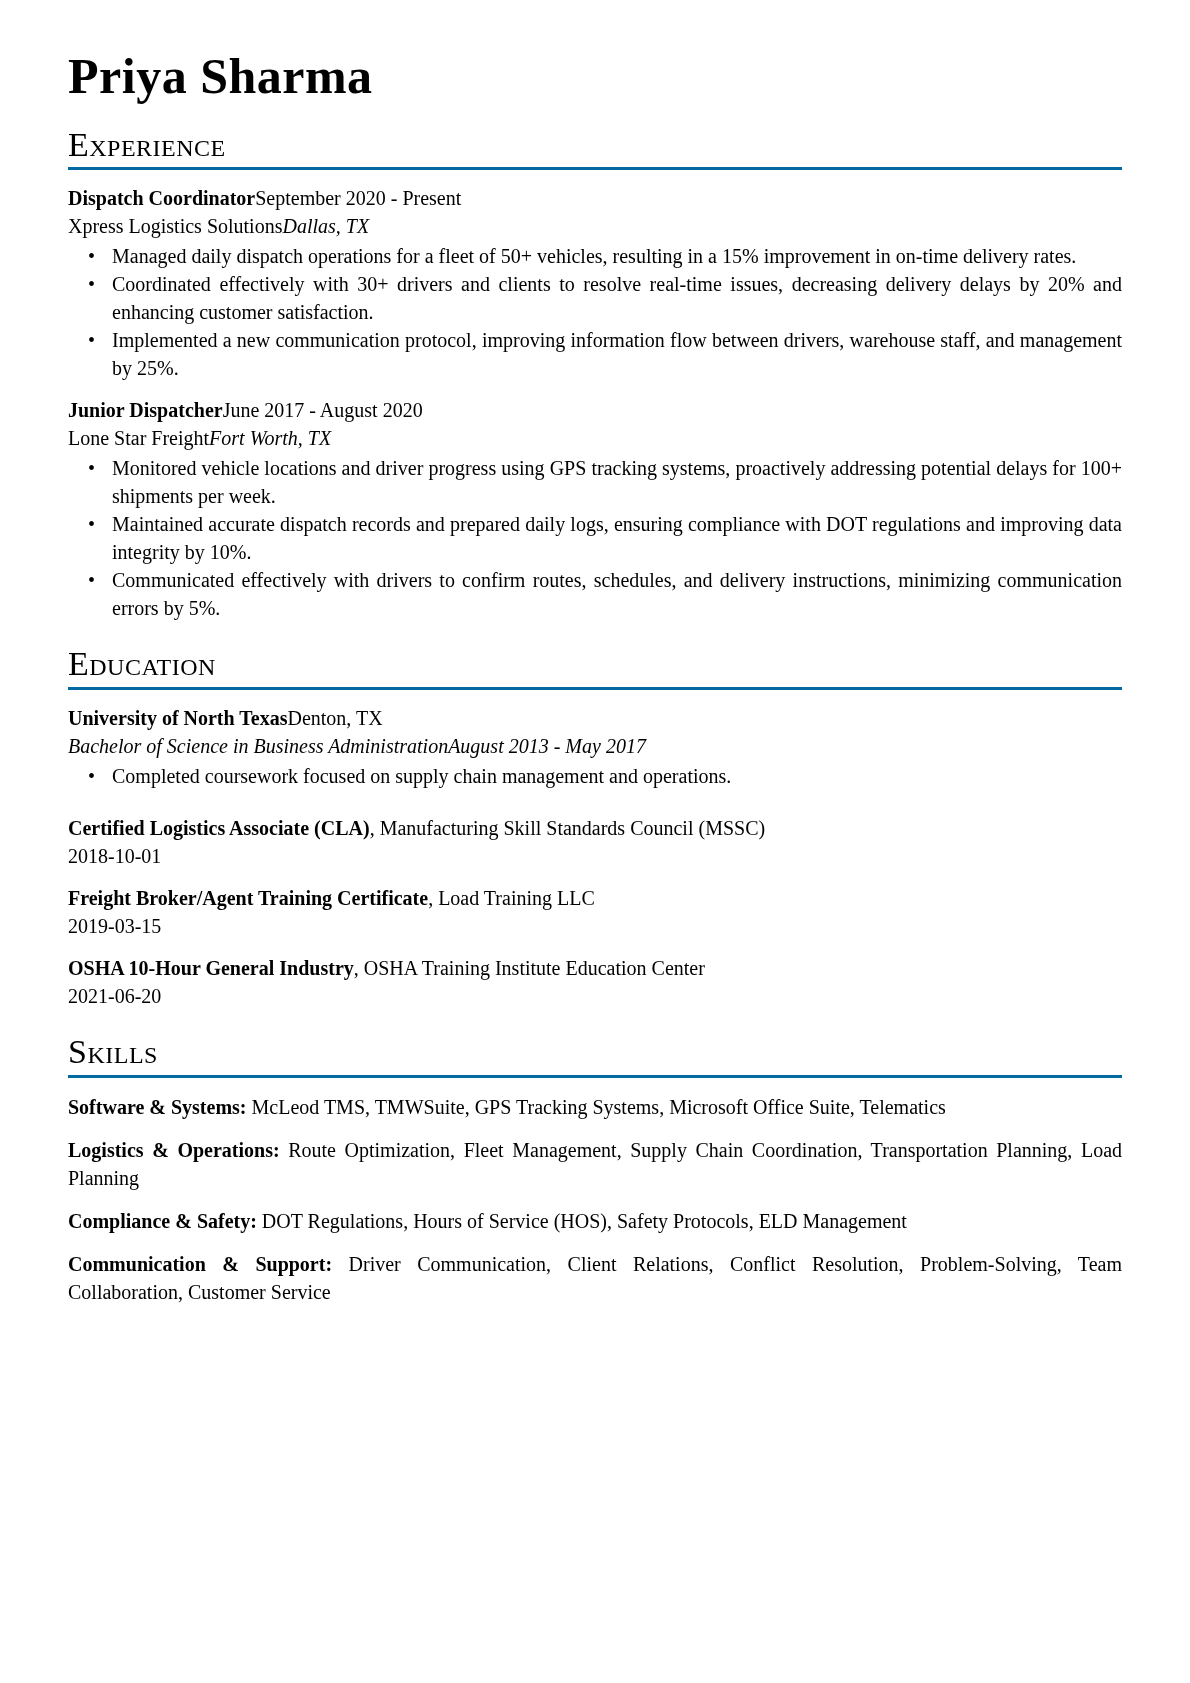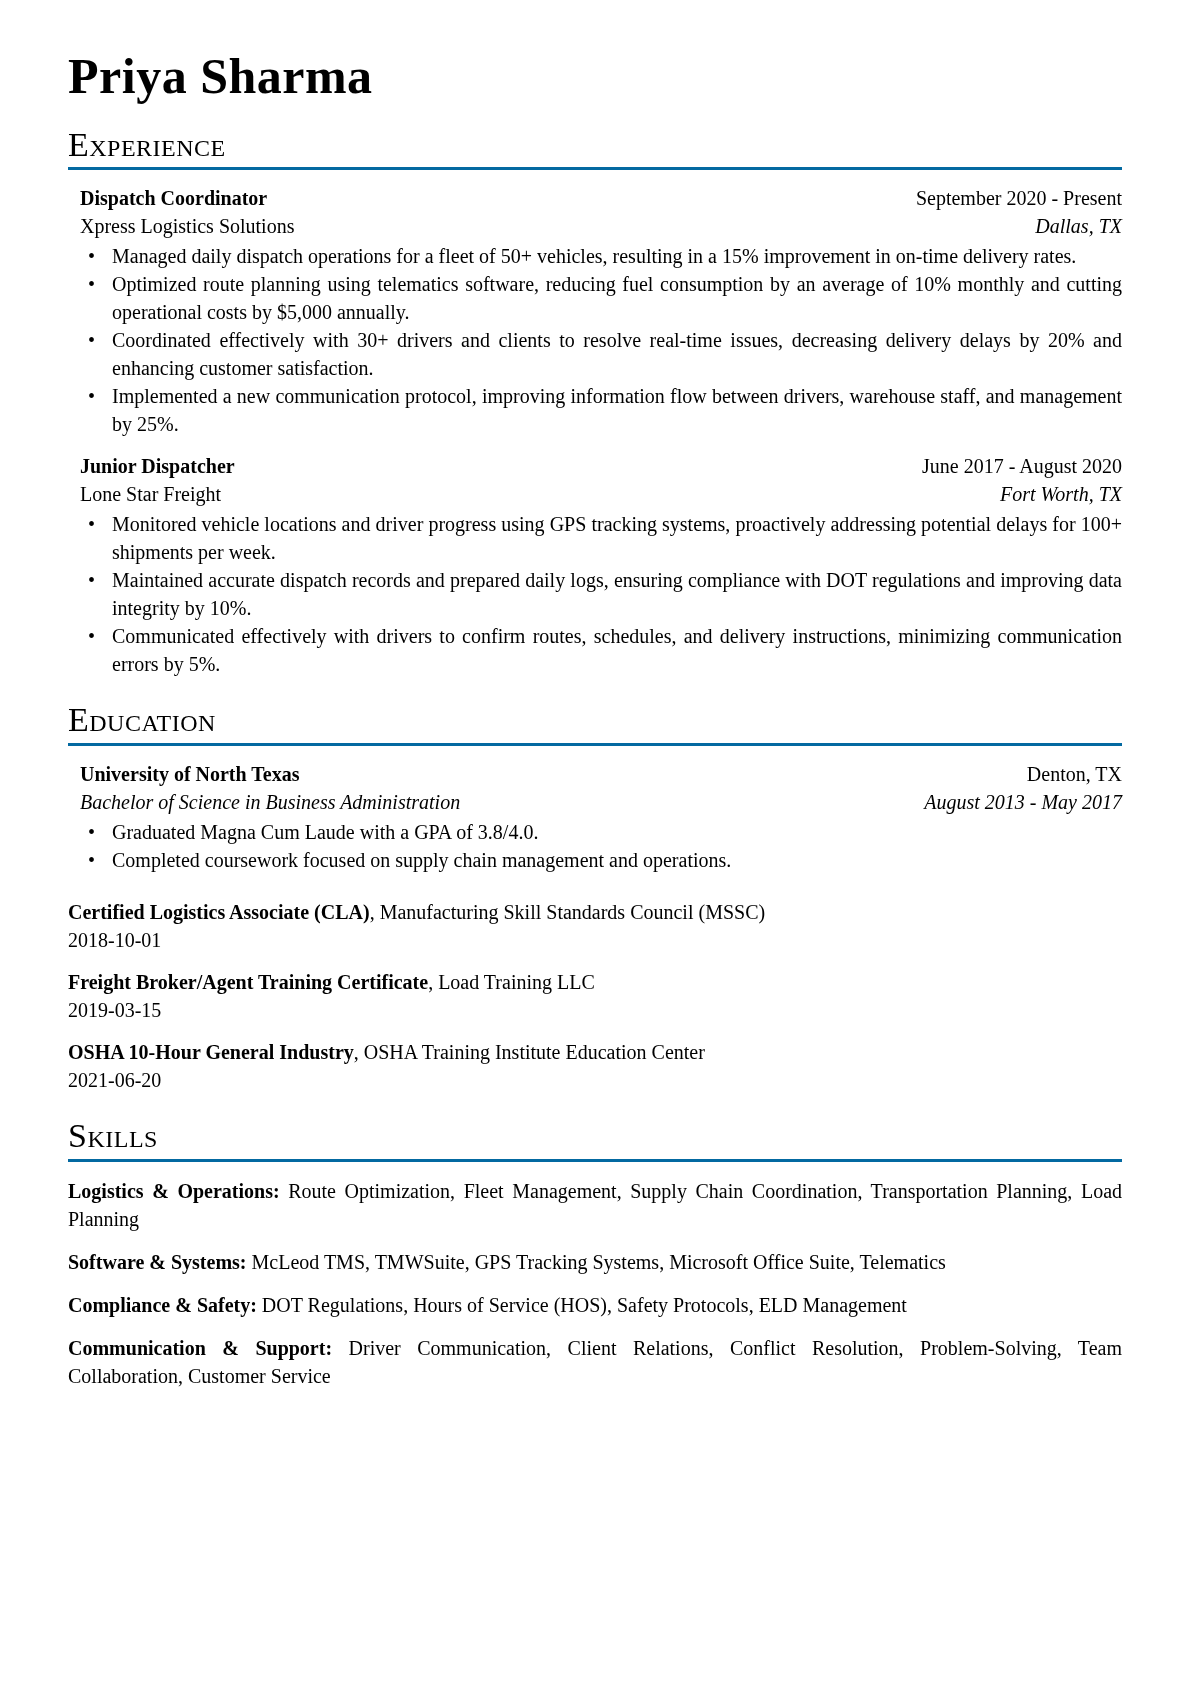--- a/index.html
+++ b/index.html
@@ -45,23 +45,21 @@
     font-variant: small-caps;
     font-size: 34px;
     line-height: 1.05;
     letter-spacing: 0.5px;
     padding-bottom: 5px;
     border-bottom: 3px solid #0369a1;
     margin-bottom: 12px;
   }
   .row {
     display: flex;
-    justify-content: space-between;
     align-items: baseline;
-    margin-left: 12px;
   }
   .entry { margin-top: 14px; }
   .entry:first-of-type { margin-top: 8px; }
   .bold { font-weight: bold; }
   .italic { font-style: italic; }
   ul.bullets {
     margin: 2px 0 0 0;
     padding: 0 0 0 44px;
     list-style: none;
   }
@@ -106,21 +104,20 @@
       <div class="row">
         <span class="bold">Dispatch Coordinator</span>
         <span>September 2020 - Present</span>
       </div>
       <div class="row">
         <span>Xpress Logistics Solutions</span>
         <span class="italic">Dallas, TX</span>
       </div>
       <ul class="bullets">
         <li>Managed daily dispatch operations for a fleet of 50+ vehicles, resulting in a 15% improvement in on-time delivery rates.</li>
-        <li>Optimized route planning using telematics software, reducing fuel consumption by an average of 10% monthly and cutting operational costs by $5,000 annually.</li>
         <li>Coordinated effectively with 30+ drivers and clients to resolve real-time issues, decreasing delivery delays by 20% and enhancing customer satisfaction.</li>
         <li>Implemented a new communication protocol, improving information flow between drivers, warehouse staff, and management by 25%.</li>
       </ul>
     </div>
 
     <div class="entry">
       <div class="row">
         <span class="bold">Junior Dispatcher</span>
         <span>June 2017 - August 2020</span>
       </div>
@@ -141,21 +138,20 @@
     <div class="entry">
       <div class="row">
         <span class="bold">University of North Texas</span>
         <span>Denton, TX</span>
       </div>
       <div class="row">
         <span class="italic">Bachelor of Science in Business Administration</span>
         <span class="italic">August 2013 - May 2017</span>
       </div>
       <ul class="bullets">
-        <li>Graduated Magna Cum Laude with a GPA of 3.8/4.0.</li>
         <li>Completed coursework focused on supply chain management and operations.</li>
       </ul>
     </div>
   </div>
 
   <div class="section">
 
     <div class="cert-row">
       <span class="cert-left"><span class="bold">Certified Logistics Associate (CLA)</span><span>, Manufacturing Skill Standards Council (MSSC)</span></span>
       <span class="cert-date">2018-10-01</span>
@@ -167,26 +163,26 @@
     <div class="cert-row">
       <span class="cert-left"><span class="bold">OSHA 10-Hour General Industry</span><span>, OSHA Training Institute Education Center</span></span>
       <span class="cert-date">2021-06-20</span>
     </div>
   </div>
 
   <div class="section">
     <div class="section-title">Skills</div>
 
     <div class="skill-row">
+      <span class="bold">Software &amp; Systems:</span>
+      <span>McLeod TMS, TMWSuite, GPS Tracking Systems, Microsoft Office Suite, Telematics</span>
+    </div>
+    <div class="skill-row">
       <span class="bold">Logistics &amp; Operations:</span>
       <span>Route Optimization, Fleet Management, Supply Chain Coordination, Transportation Planning, Load Planning</span>
-    </div>
-    <div class="skill-row">
-      <span class="bold">Software &amp; Systems:</span>
-      <span>McLeod TMS, TMWSuite, GPS Tracking Systems, Microsoft Office Suite, Telematics</span>
     </div>
     <div class="skill-row">
       <span class="bold">Compliance &amp; Safety:</span>
       <span>DOT Regulations, Hours of Service (HOS), Safety Protocols, ELD Management</span>
     </div>
     <div class="skill-row">
       <span class="bold">Communication &amp; Support:</span>
       <span>Driver Communication, Client Relations, Conflict Resolution, Problem-Solving, Team Collaboration, Customer Service</span>
     </div>
   </div>

